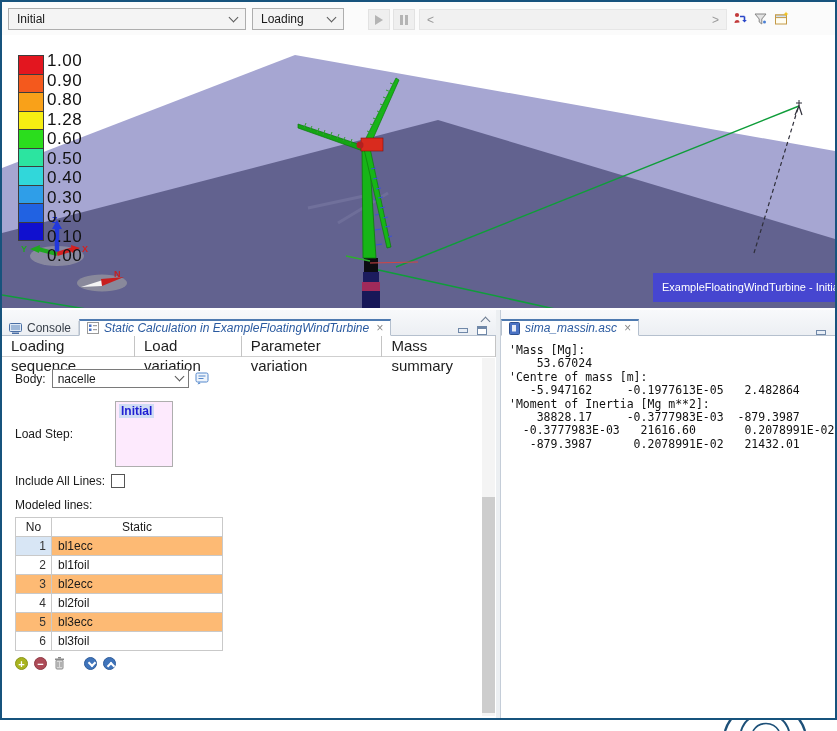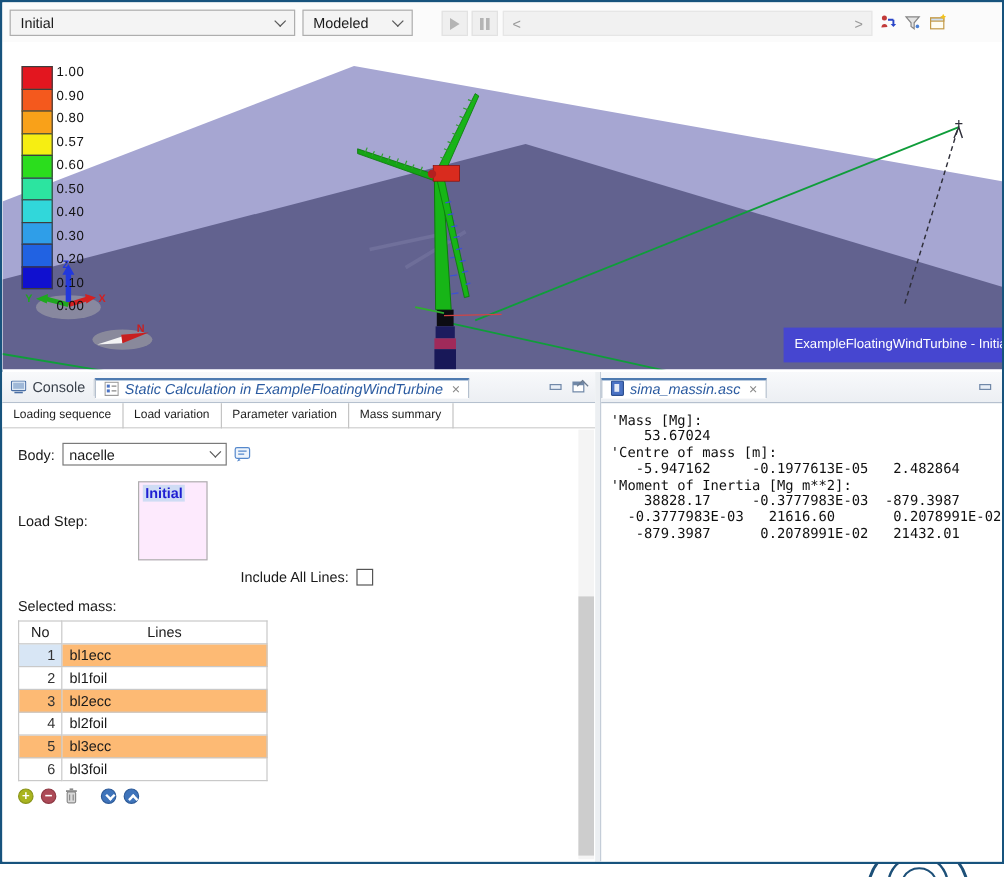--- a/index.html
+++ b/index.html
@@ -26,49 +26,49 @@
   
   .viewport { position:absolute; left:0; top:33px; width:833px; height:273px; background:#ffffff; overflow:hidden; }
   .plane-light { position:absolute; inset:0; background:#a6a6d2; clip-path:polygon(0px 133px, 293px 20px, 833px 116px, 833px 273px, 0px 273px); }
   .plane-dark  { position:absolute; inset:0; background:#62628f; clip-path:polygon(0px 198px, 436px 85px, 833px 204px, 833px 273px, 0px 273px); }
   svg.scene { position:absolute; inset:0; }
   .legend { position:absolute; left:16px; top:20px; }
   .legend-blocks { position:relative; width:26px; }
   .lg-b { width:26px; height:19.5px; border:1px solid #3d3d3d; margin-top:-1px; }
   .lg-b:first-child { margin-top:0; }
   .legend-labels { position:absolute; left:29px; top:-4px; }
-  .lg-l { height:19.5px; line-height:19.5px; font-size:11px; color:#111; letter-spacing:0.5px; }
+  .lg-l { height:19.5px; line-height:19.5px; font-size:17px; color:#111; letter-spacing:0.5px; }
   .info-band { position:absolute; left:651px; right:0; top:238px; height:29px; background:#4646d0; color:#fff; font-size:11px; line-height:29px; padding-left:9px; white-space:nowrap; overflow:hidden; }
 
   
   .panel { position:absolute; top:308px; height:408px; background:#fff; }
   .panel-left { left:0; width:494px; }
   .splitter { position:absolute; top:308px; left:494px; width:4px; height:408px; background:#eceff2; }
   .panel-right { left:498px; width:335px; border-left:1px solid #c4cdd8; }
 
-  .tabbar { height:26px; background:linear-gradient(#f8f9fb,#eceff3); border-bottom:1px solid #b5c0ce; display:flex; align-items:center; position:relative; }
+  .tabbar { height:26px; background:linear-gradient(#f8f9fb,#eceff3); border-bottom:1px solid #b5c0ce; display:flex; align-items:flex-end; position:relative; }
   .tab { display:inline-flex; align-items:center; padding:0 7px; font-size:12px; gap:5px; border-right:1px solid #d0d6de; color:#39404a; white-space:nowrap; }
   .tab.active { background:#fff; border:1px solid #b5c0ce; border-top:2px solid #4e7ab0; border-bottom:1px solid #fff; margin-bottom:-1px; color:#2a5aa0;font-style:italic; }
   .tclose { color:#8a8a8a; font-size:12px; margin-left:2px; }
   .winbtns { margin-left:auto; display:flex; gap:9px; padding:0 9px; align-items:center; }
   .icon-min { width:10px; height:5px; border:1px solid #7088a8; background:#e8eef6; }
   .icon-max { width:10px; height:9px; border:1px solid #7088a8; border-top-width:3px; background:#fff; }
 
   .subtabs { display:flex; height:21px; border-bottom:1px solid #cfcfcf; background:#fff; align-items:center; position:relative; }
-  .subtab { padding:0 9px; height:21px; line-height:20px; border-right:1px solid #c4c4c4; font-size:10px; color:#1e1e1e; }
+  .subtab { padding:0 9px; height:21px; line-height:20px; border-right:1px solid #c4c4c4; font-size:15px; color:#1e1e1e; }
   .collapse-btn { position:absolute; right:7px; top:8px; width:7px; height:7px; border-left:1.5px solid #6b7b90; border-top:1.5px solid #6b7b90; transform:rotate(45deg); }
 
   
   .form-content { position:relative; padding-left:13px; font-size:12px; color:#1a1a1a; }
   .frow { display:flex; align-items:center; gap:6px; }
   .r-calc { margin-top:7px; height:16px; }
   .r-ref { margin-top:13px; height:14px; }
   .r-body { margin-top:12px; height:19px; }
   .r-load { margin-top:13px; align-items:center; }
-  .r-incl { margin-top:7px; height:14px;justify-content:center; }
+  .r-incl { margin-top:7px; height:14px; }
   .r-sel  { margin-top:10px; height:14px; }
   .checkbox { width:14px; height:14px; border:1px solid #555; background:#fff; position:relative; flex:none; }
   .checkbox.checked::after { content:""; position:absolute; left:2px; top:3px; width:8px; height:4px; border-left:2px solid #1c1c1c; border-bottom:2px solid #1c1c1c; transform:rotate(-50deg); }
   .radio { width:13px; height:13px; border:1px solid #555; border-radius:50%; background:#fff; position:relative; flex:none; }
   .radio.selected::after { content:""; position:absolute; left:3px; top:3px; width:5px; height:5px; border-radius:50%; background:#1c1c1c; }
   .radio-lab { margin-right:8px; }
   .combo-small { width:137px; height:19px; border:1px solid #7a7a7a; background:#fff; display:flex; align-items:center; padding:0 5px;gap:20px; }
   .combo-small .ctext { flex:1; font-size:12px; }
   .combo-small .chev { border-color:#555; }
   .loadstep-label { width:94px; flex:none; }
@@ -107,21 +107,21 @@
 <body>
 
 <div class="app">
 
   <div class="toolbar">
     <div class="combo combo-cond">
       <span class="ctext">Initial</span>
       <span class="chev"></span>
     </div>
     <div class="combo combo-view">
-      <span class="ctext">Modeled</span>
+      <span class="ctext">Loading</span>
       <span class="chev"></span>
     </div>
     <div class="tbtn btn-play">
         <span class="tri"></span>
       </div>
     <div class="tbtn btn-pause">
         <span class="bars">
           <i></i>
           <i></i>
         </span>
@@ -259,21 +259,21 @@
           <div class="lg-b" style="background: rgb(44, 228, 160);"></div>
           <div class="lg-b" style="background: rgb(49, 215, 218);"></div>
           <div class="lg-b" style="background: rgb(47, 158, 232);"></div>
           <div class="lg-b" style="background: rgb(33, 98, 226);"></div>
           <div class="lg-b" style="background: rgb(16, 16, 207);"></div>
         </div>
       <div class="legend-labels">
           <div class="lg-l">1.00</div>
           <div class="lg-l">0.90</div>
           <div class="lg-l">0.80</div>
-          <div class="lg-l">0.57</div>
+          <div class="lg-l">1.28</div>
           <div class="lg-l">0.60</div>
           <div class="lg-l">0.50</div>
           <div class="lg-l">0.40</div>
           <div class="lg-l">0.30</div>
           <div class="lg-l">0.20</div>
           <div class="lg-l">0.10</div>
           <div class="lg-l">0.00</div>
         </div>
     </div>
 
@@ -333,32 +333,32 @@
         <span class="loadstep-label">Load Step:</span>
         <div class="loadstep-box">
           <span class="loadstep-val">Initial</span>
         </div>
       </div>
       <div class="frow r-incl">
         <span>Include All Lines:</span>
         <span class="checkbox"></span>
       </div>
       <div class="frow r-sel">
-        <span>Selected mass:</span>
+        <span>Modeled lines:</span>
       </div>
 
       <table class="lines-table">
         <colgroup>
             <col class="w-no">
             <col>
           </colgroup>
         <thead>
           <tr>
             <th>No</th>
-            <th>Lines</th>
+            <th>Static</th>
           </tr>
         </thead>
         <tbody>
             <tr class="r-odd r-first">
               <td class="c-no">1</td>
               <td class="c-line">bl1ecc</td>
             </tr>
             <tr class="r-even">
               <td class="c-no">2</td>
               <td class="c-line">bl1foil</td>

